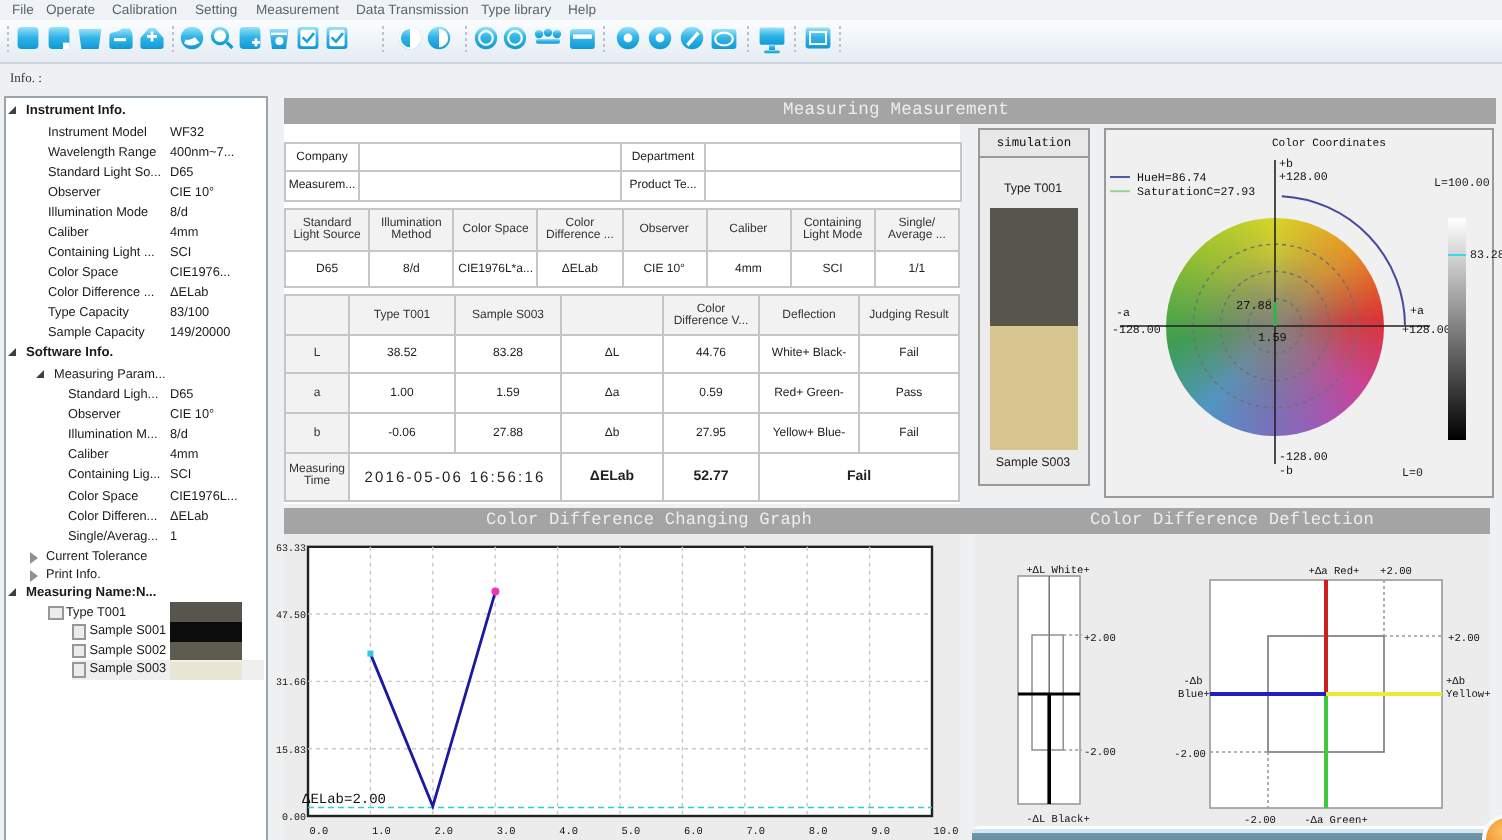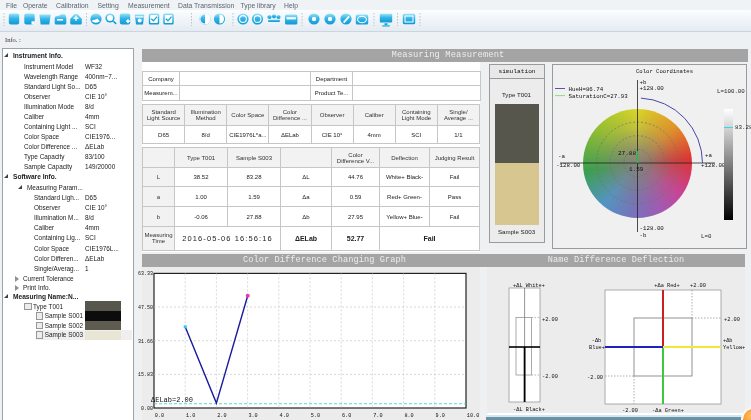--- a/index.html
+++ b/index.html
@@ -253,21 +253,21 @@
 </div>
 
 <div class="ab" style="left:85px;top:301px;width:36px;height:10px;background:#56564c;"></div>
 <div class="ab" style="left:85px;top:311px;width:36px;height:10px;background:#0c0c0c;"></div>
 <div class="ab" style="left:85px;top:321px;width:36px;height:9.5px;background:#5e5c50;"></div>
 <div class="ab" style="left:36px;top:330px;width:96px;height:10px;background:#efefef;"></div>
 <div class="ab" style="left:85px;top:330.5px;width:36px;height:9.5px;background:#eae6d6;"></div>
 
 <div class="ab bar" style="left:142px;top:49px;width:606px;height:13px;padding-left:6px;box-sizing:border-box;">Measuring Measurement</div>
 <div class="ab bar" style="left:142px;top:254px;width:384px;height:13px;font-size:8.6px;padding-right:19px;box-sizing:border-box;">Color Difference Changing Graph</div>
-<div class="ab bar" style="left:487px;top:254px;width:258px;height:13px;font-size:8.6px;">Name Difference Deflection</div>
+<div class="ab bar" style="left:487px;top:254px;width:258px;height:13px;font-size:8.6px;">Color Difference Deflection</div>
 
 <div class="ab" style="left:142px;top:62px;width:338px;height:190px;background:#fff;"></div>
 
 <table class="ab" style="left:142px;top:71px;width:338px;border:1px solid #9e9e9e;">
 <colgroup>
       <col style="width:37px">
       <col style="width:131px">
       <col style="width:42px">
       <col style="width:128px">
     </colgroup>

